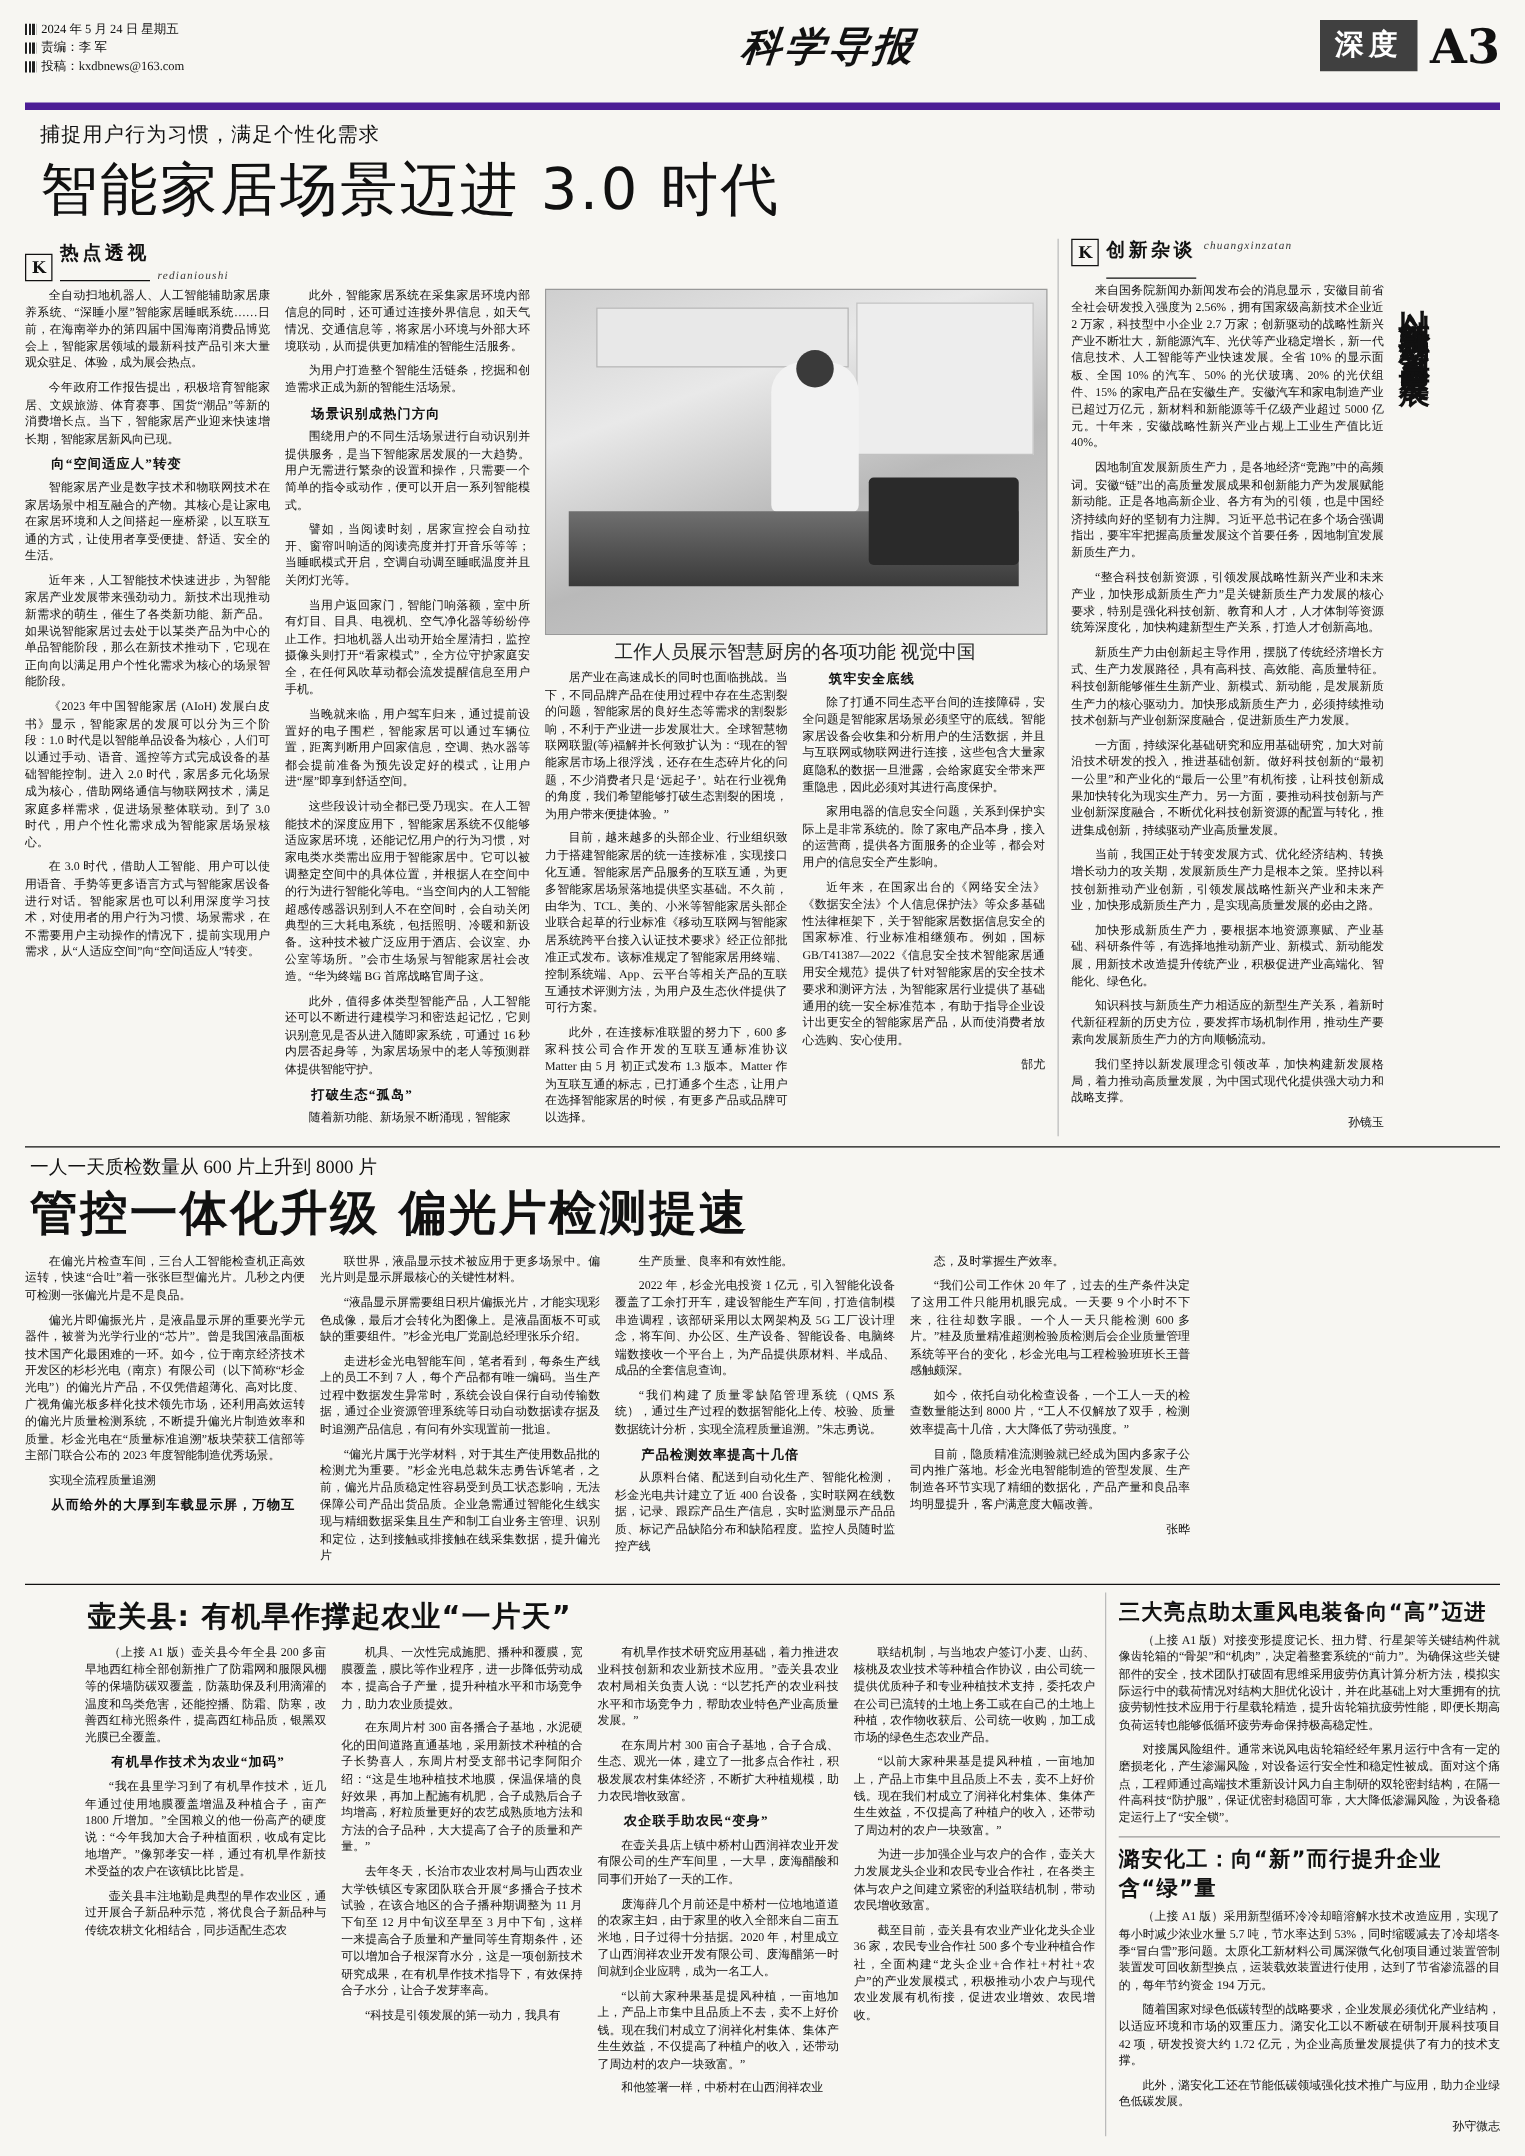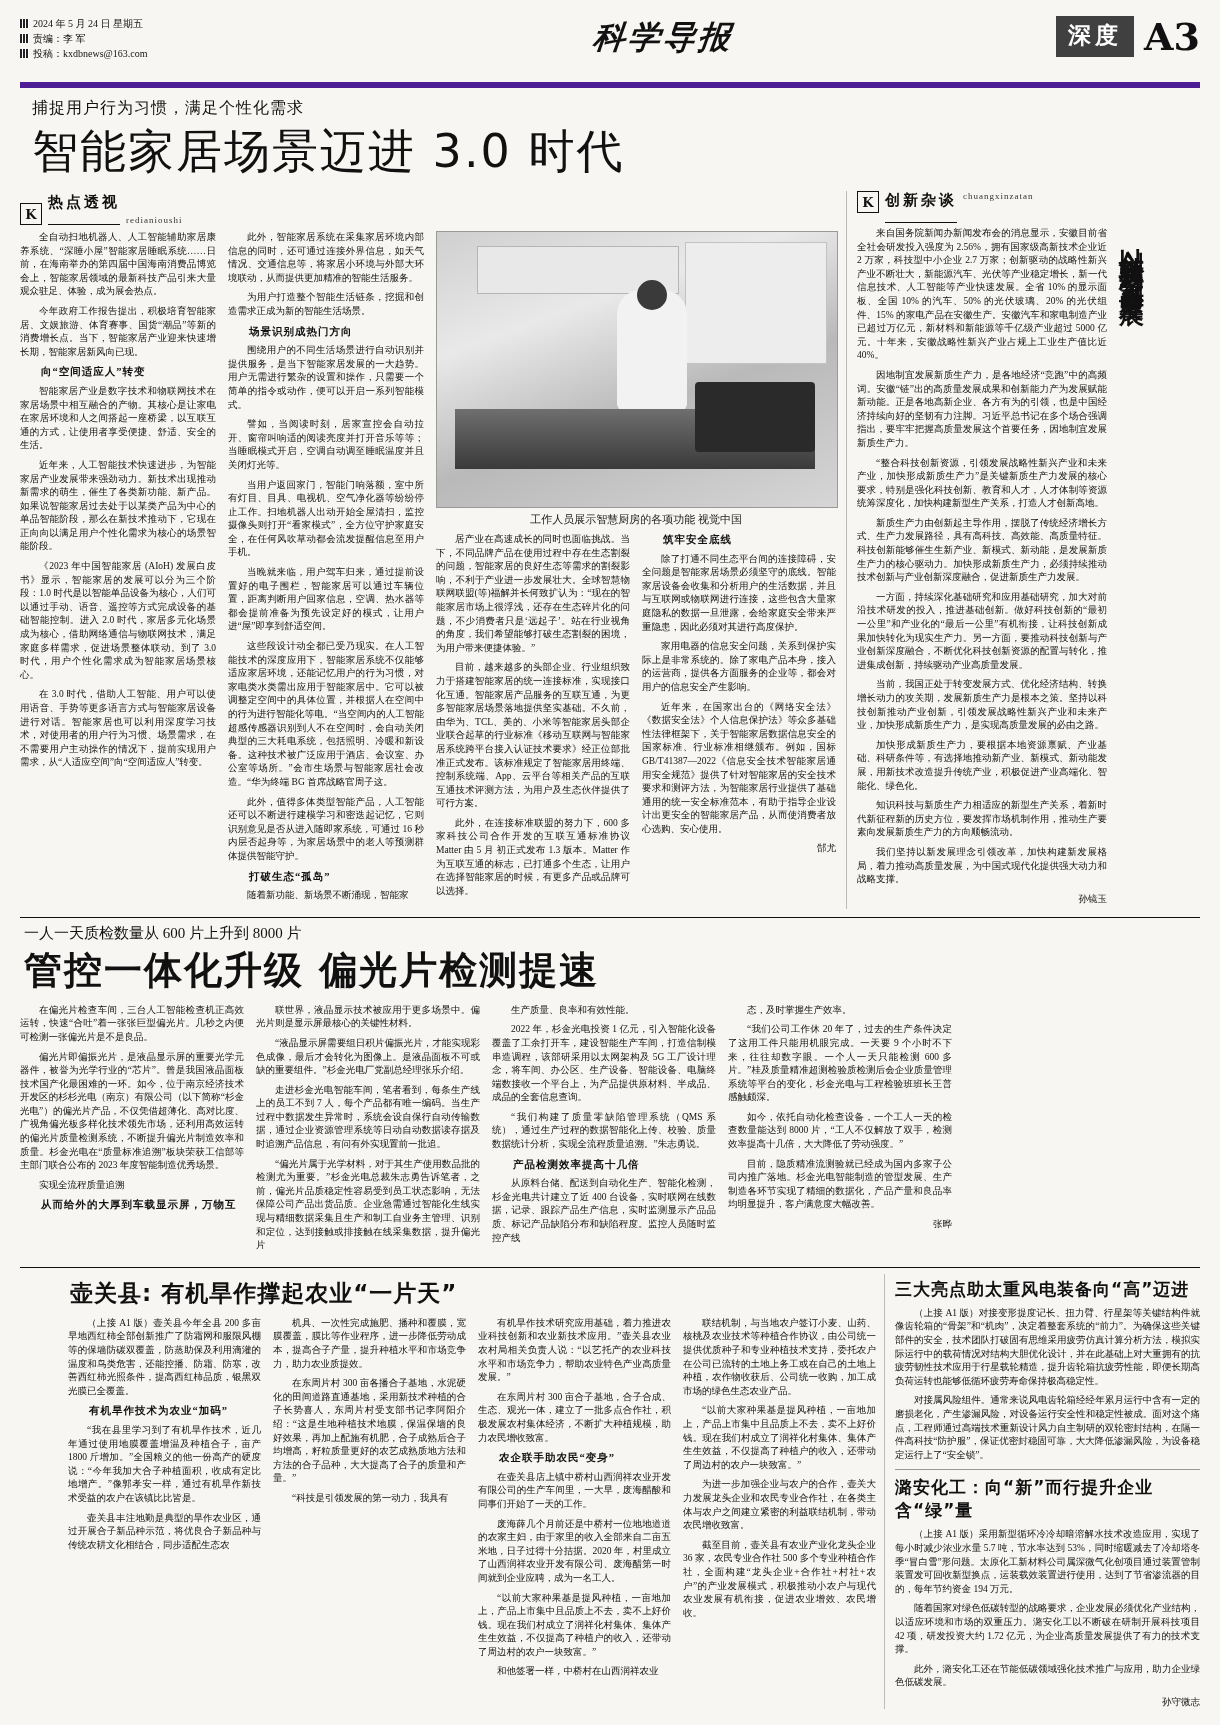--- a/index.html
+++ b/index.html
@@ -56,41 +56,41 @@
   .body-wrap{display:flex;gap:10px;}
   .left-zone{width:820px;}
   .right-rail{width:348px;border-left:1px solid #bbb;padding-left:10px;}
 
   .sect-label{display:flex;align-items:flex-end;gap:6px;margin:2px 0 6px 0;}
   .k-badge{
     width:20px;height:20px;border:1px solid #111;display:flex;align-items:center;justify-content:center;
     font-weight:bold;font-size:13px;font-family:"DejaVu Serif",serif;
   }
   .sect-cn{font-size:15px;font-weight:bold;letter-spacing:3px;border-bottom:1px solid #111;padding-bottom:12px;}
-  .sect-py{font-size:9px;color:#333;letter-spacing:1px;}
+  .sect-py{font-size:9px;color:#333;font-style:italic;letter-spacing:1px;}
 
   .cols3{display:flex;gap:12px;}
   .col{font-size:9.5px;line-height:13.6px;text-align:justify;}
   .col p{margin:0 0 6px 0;text-indent:2em;}
   .sub{font-weight:bold;font-size:10.5px;margin:7px 0 5px 0;text-indent:0;letter-spacing:1px;}
 
   .photo-box{width:400px;}
   .photo{
     width:400px;height:275px;
     background:
       linear-gradient(160deg,#cfcfcf 0%,#e9e9e9 30%,#b9b9b9 60%,#d6d6d6 100%);
     position:relative;overflow:hidden;border:1px solid #999;
   }
   .photo .counter{position:absolute;left:18px;bottom:38px;width:360px;height:60px;background:linear-gradient(#6f6f6f,#3a3a3a);}
   .photo .hood{position:absolute;left:40px;top:14px;width:200px;height:46px;background:#e8e8e8;border:1px solid #b5b5b5;}
   .photo .person{position:absolute;left:180px;top:58px;width:70px;height:120px;background:#f2f2f2;border-radius:24px 24px 6px 6px;}
   .photo .head{position:absolute;left:200px;top:48px;width:30px;height:30px;border-radius:50%;background:#3a3a3a;}
   .photo .panel{position:absolute;right:22px;top:150px;width:120px;height:70px;background:#2a2a2a;border-radius:4px;}
   .photo .cab{position:absolute;right:10px;top:10px;width:140px;height:120px;background:#ededed;border:1px solid #c2c2c2;}
-  .caption{font-size:11px;text-align:center;margin-top:4px;color:#222;}
+  .caption{font-size:15px;text-align:center;margin-top:4px;color:#222;}
 
   
   .rail-head{display:flex;align-items:flex-start;gap:6px;margin-bottom:4px;}
   .rail-zone{display:flex;gap:8px;}
   .rail-v{
     writing-mode:vertical-rl;text-orientation:upright;
     font-size:25px;font-weight:bold;letter-spacing:5px;
     font-family:"DejaVu Sans",sans-serif;
     height:430px;
   }
@@ -275,20 +275,21 @@
       <div class="cols4">
         <div class="col">
           <p>（上接 A1 版）壶关县今年全县 200 多亩早地西红柿全部创新推广了防霜网和服限风棚等的保墙防碳双覆盖，防蒸助保及利用滴灌的温度和鸟类危害，还能控播、防霜、防寒，改善西红柿光照条件，提高西红柿品质，银黑双光膜已全覆盖。</p>
           <p class="sub">有机旱作技术为农业“加码”</p>
           <p>“我在县里学习到了有机旱作技术，近几年通过使用地膜覆盖增温及种植合子，亩产1800 斤增加。”全国粮义的他一份高产的硬度说：“今年我加大合子种植面积，收成有定比地增产。”像郭孝安一样，通过有机旱作新技术受益的农户在该镇比比皆是。</p>
           <p>壶关县丰注地勤是典型的旱作农业区，通过开展合子新品种示范，将优良合子新品种与传统农耕文化相结合，同步适配生态农</p>
         </div>
         <div class="col">
           <p>机具、一次性完成施肥、播种和覆膜，宽膜覆盖，膜比等作业程序，进一步降低劳动成本，提高合子产量，提升种植水平和市场竞争力，助力农业质提效。</p>
           <p>在东周片村 300 亩各播合子基地，水泥硬化的田间道路直通基地，采用新技术种植的合子长势喜人，东周片村受支部书记李阿阳介绍：“这是生地种植技术地膜，保温保墙的良好效果，再加上配施有机肥，合子成熟后合子均增高，籽粒质量更好的农艺成熟质地方法和方法的合子品种，大大提高了合子的质量和产量。”</p>
+          <p>去年冬天，长治市农业农村局与山西农业大学铁镇区专家团队联合开展“多播合子技术试验，在该合地区的合子播种期调整为 11 月下旬至 12 月中旬议至早至 3 月中下旬，这样一来提高合子质量和产量同等生育期条件，还可以增加合子根深育水分，这是一项创新技术研究成果，在有机旱作技术指导下，有效保持合子水分，让合子发芽率高。</p>
           <p>“科技是引领发展的第一动力，我具有</p>
         </div>
         <div class="col">
           <p>有机旱作技术研究应用基础，着力推进农业科技创新和农业新技术应用。”壶关县农业农村局相关负责人说：“以艺托产的农业科技水平和市场竞争力，帮助农业特色产业高质量发展。”</p>
           <p>在东周片村 300 亩合子基地，合子合成、生态、观光一体，建立了一批多点合作社，积极发展农村集体经济，不断扩大种植规模，助力农民增收致富。</p>
           <p class="sub">农企联手助农民“变身”</p>
           <p>在壶关县店上镇中桥村山西润祥农业开发有限公司的生产车间里，一大早，废海醋酸和同事们开始了一天的工作。</p>
           <p>废海薛几个月前还是中桥村一位地地道道的农家主妇，由于家里的收入全部来自二亩五米地，日子过得十分拮据。2020 年，村里成立了山西润祥农业开发有限公司、废海醋第一时间就到企业应聘，成为一名工人。</p>
           <p>“以前大家种果基是提风种植，一亩地加上，产品上市集中且品质上不去，卖不上好价钱。现在我们村成立了润祥化村集体、集体产生生效益，不仅提高了种植户的收入，还带动了周边村的农户一块致富。”</p>
           <p>和他签署一样，中桥村在山西润祥农业</p>

